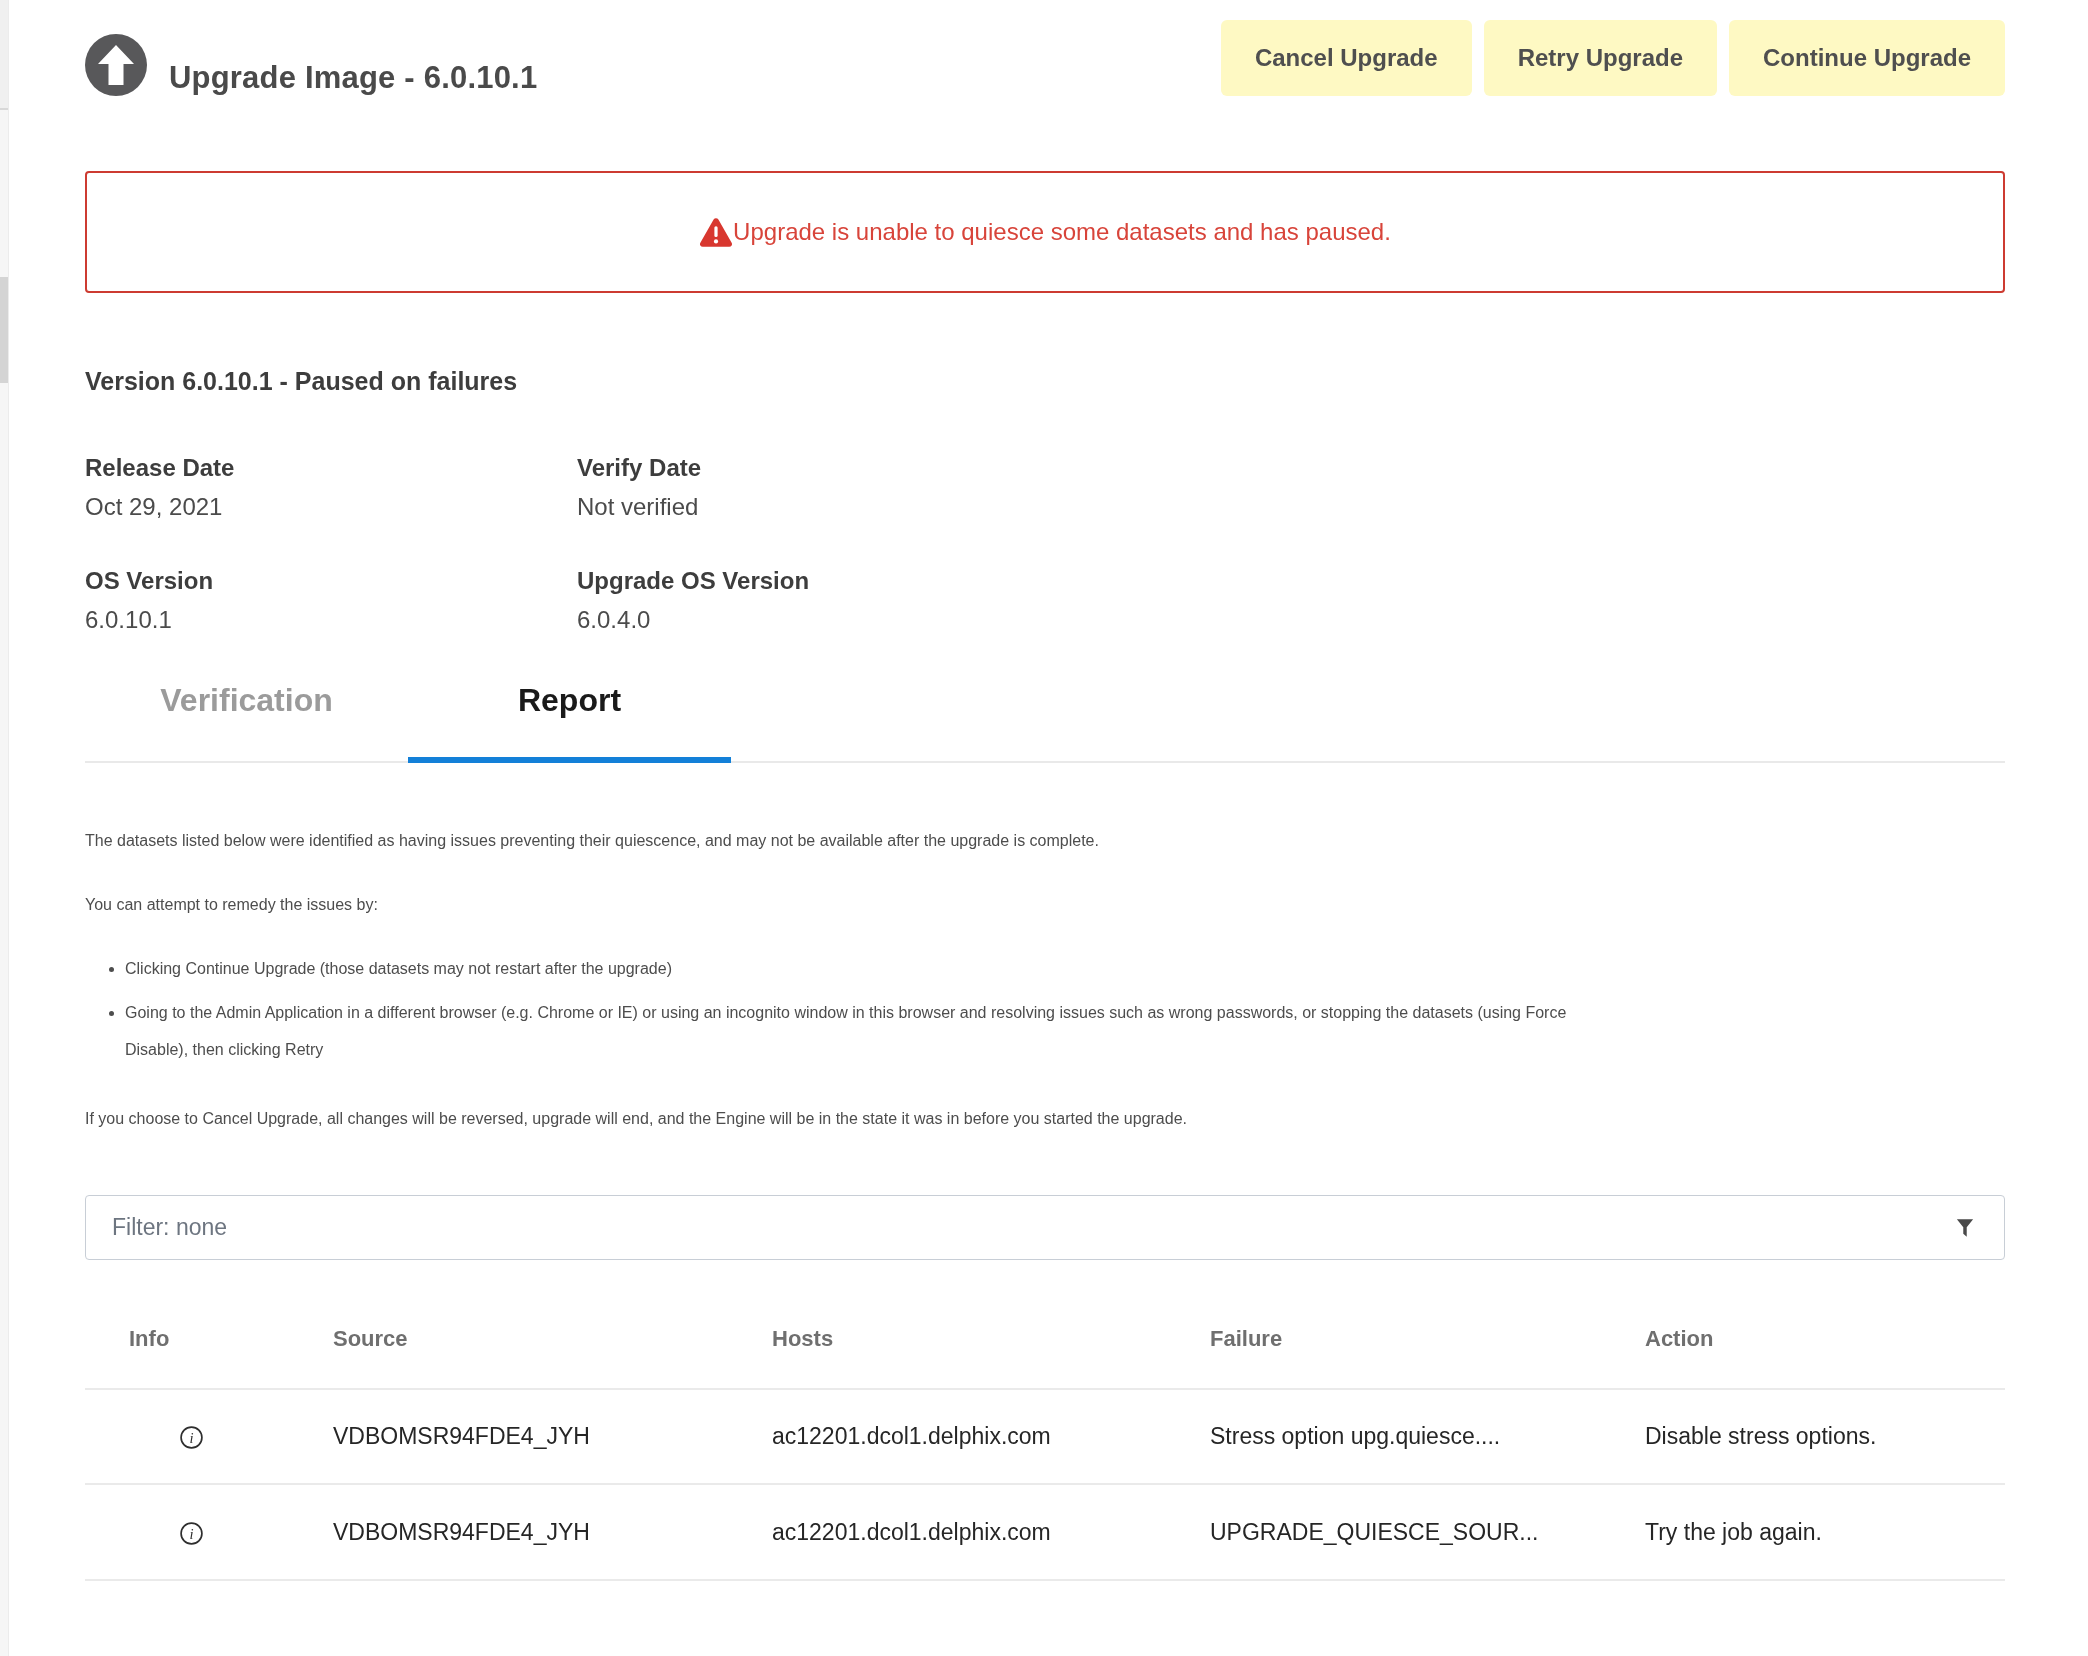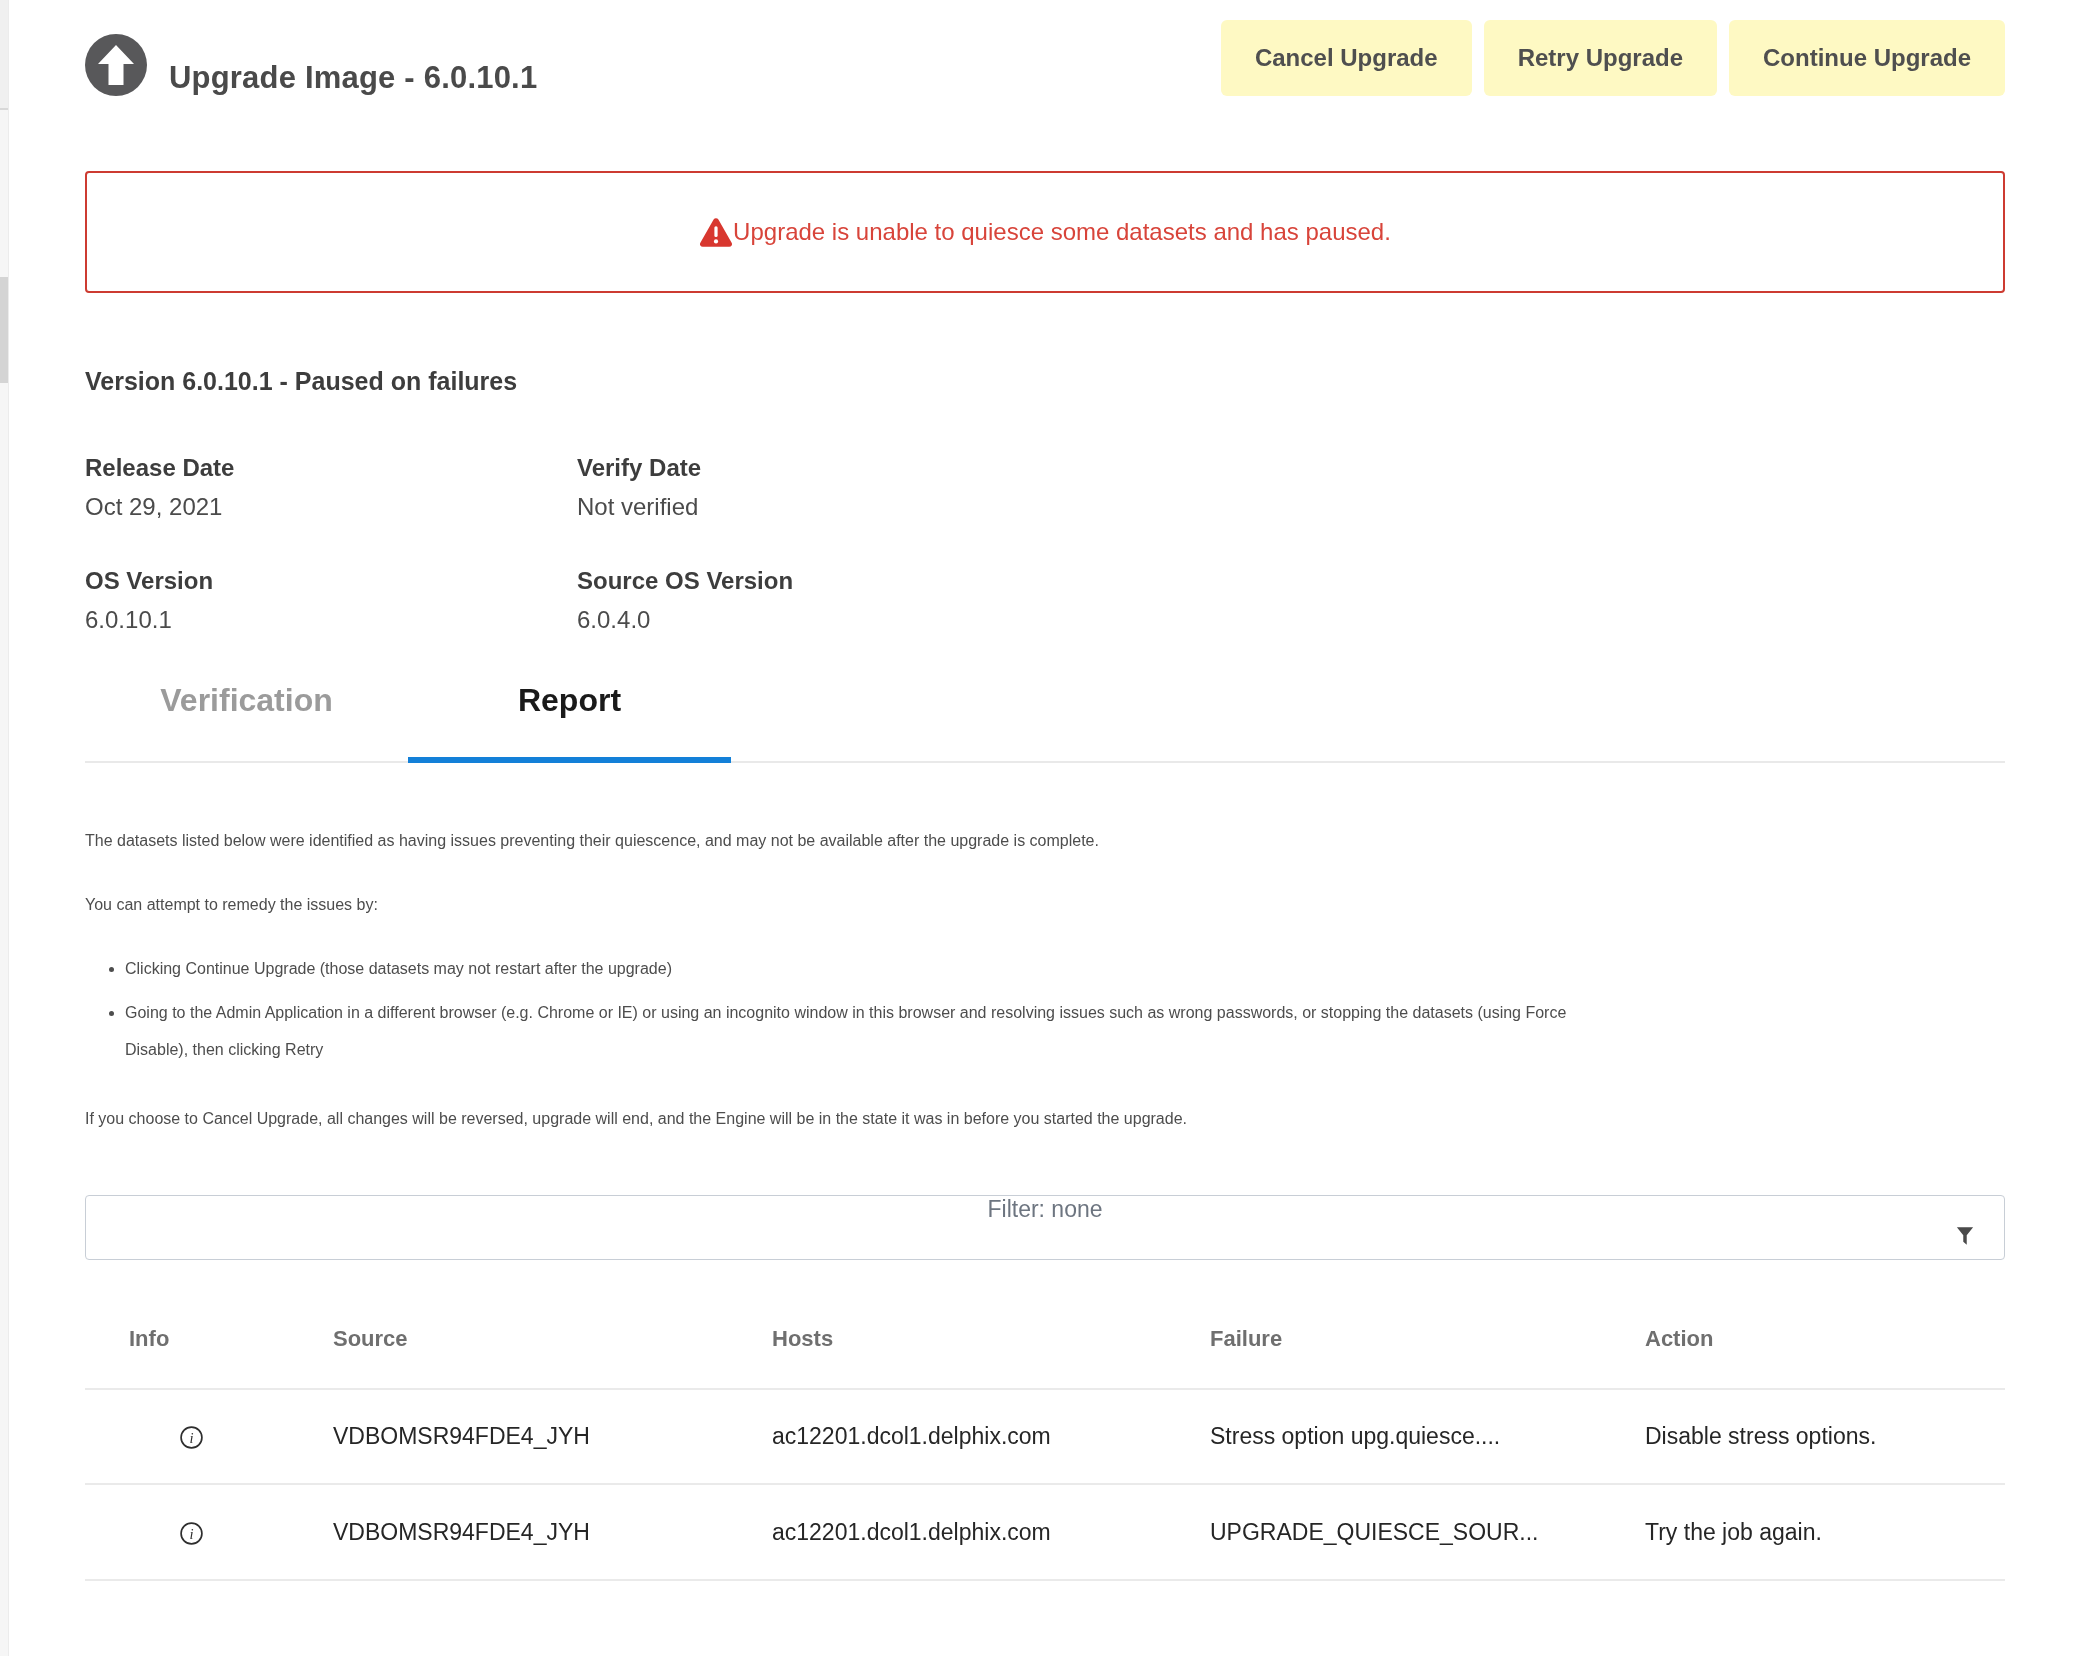--- a/index.html
+++ b/index.html
@@ -41,21 +41,21 @@
   .tab.active::after { content: ""; position: absolute; left: 0; right: 0; bottom: -2px; height: 6px; background: #1380d8; }
 
   
   .report-body { margin-top: 59px; width: 1510px; font-size: 16px; color: #4d4d4d; line-height: 37px; }
   .report-body p { margin-bottom: 27px; }
   .report-body ul { margin: 27px 0 32px 0; padding-left: 40px; }
   .report-body li { margin-bottom: 7px; }
 
   
   .filter-bar { margin-top: 58px; height: 65px; border: 1px solid #c8ced6; border-radius: 4px;
-                display: flex; align-items: center; padding: 0 26px; cursor: text; flex-direction: column; }
+                display: flex; align-items: center; padding: 0 26px; cursor: text; }
   .filter-label { font-size: 23px; color: #6d7580; }
   .filter-icon { margin-left: auto; display: flex; align-items: center; cursor: pointer; }
 
   
   table.report-table { margin-top: 40px; width: 100%; border-collapse: collapse; table-layout: fixed; }
   col.c-info { width: 248px; } col.c-source { width: 439px; } col.c-hosts { width: 438px; }
   col.c-failure { width: 435px; } col.c-action { width: auto; }
   .report-table th { text-align: left; font-size: 22px; font-weight: 700; color: #6f6f6f;
                      padding: 26px 0 36px 0; border-bottom: 2px solid #eaeaea; }
   .report-table th.th-info { padding-left: 44px; }
@@ -109,21 +109,21 @@
     </div>
     <div>
       <div class="field-label">Verify Date</div>
       <div class="field-value">Not verified</div>
     </div>
     <div>
       <div class="field-label">OS Version</div>
       <div class="field-value">6.0.10.1</div>
     </div>
     <div>
-      <div class="field-label">Source OS Version</div>
+      <div class="field-label">Upgrade OS Version</div>
       <div class="field-value">6.0.4.0</div>
     </div>
   </div>
 
   <div class="tabs">
     <div class="tab inactive">Verification</div>
     <div class="tab active">Report</div>
   </div>
 
   <div class="report-body">

